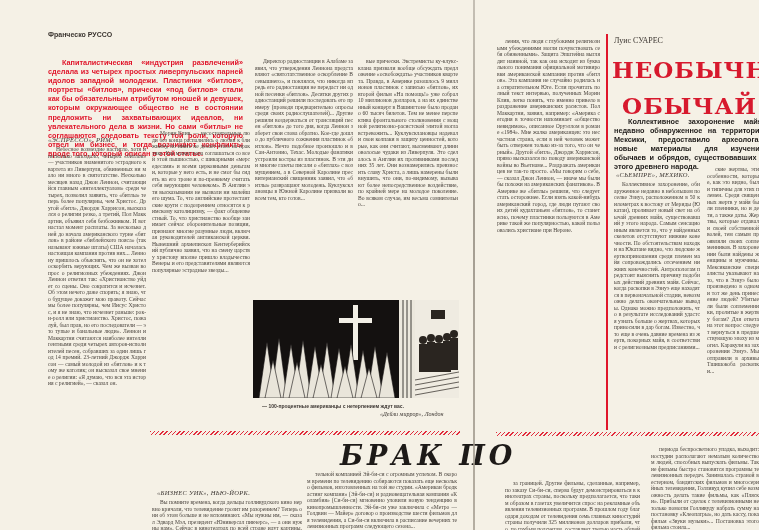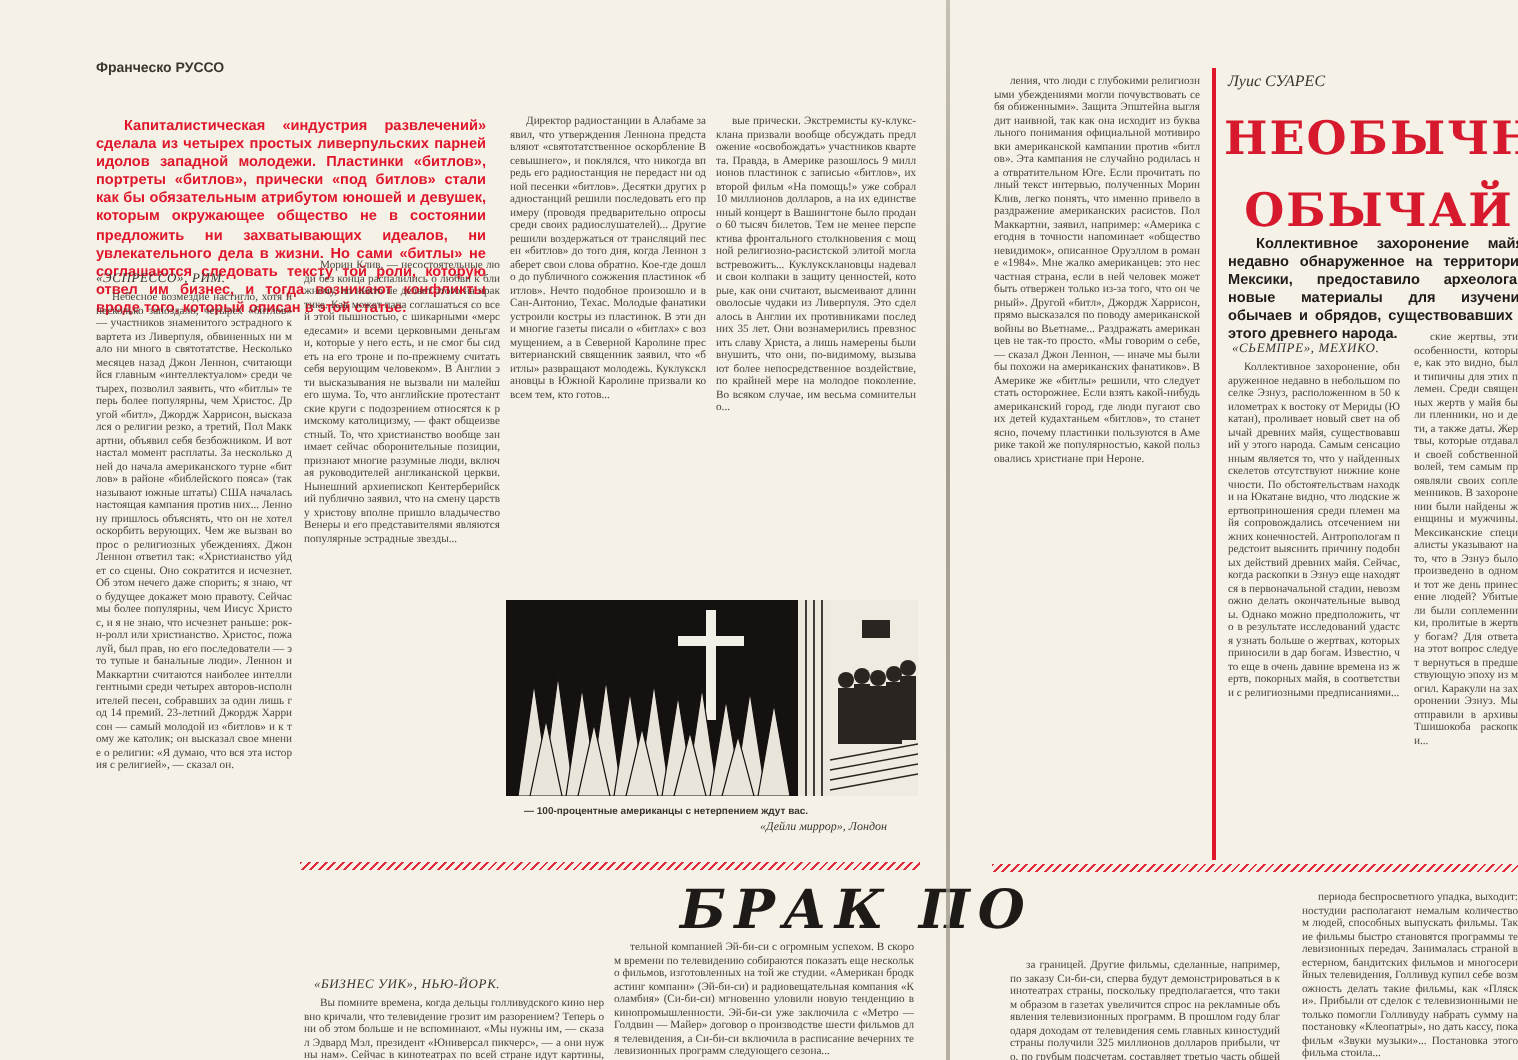--- a/index.html
+++ b/index.html
@@ -12,21 +12,21 @@
   }
   .spread { position: absolute; inset: 0; }
   .abs { position: absolute; }
 
   .byline {
     font-family: "Liberation Sans", sans-serif;
     font-size: 7px;
     font-weight: bold;
     color: #3b3530;
   }
-  .byline-italic { font-family: "Liberation Serif", serif; font-style: italic; font-weight: normal; font-size: 8px; }
+  .byline-italic { font-family: "Liberation Serif", serif; font-weight: normal; font-size: 8px; }
 
   .title-main {
     font-family: "DejaVu Serif", serif;
     font-weight: bold;
     font-size: 25px;
     color: #1b1816;
     letter-spacing: 0.5px;
     white-space: nowrap;
   }
   .lead-red {

